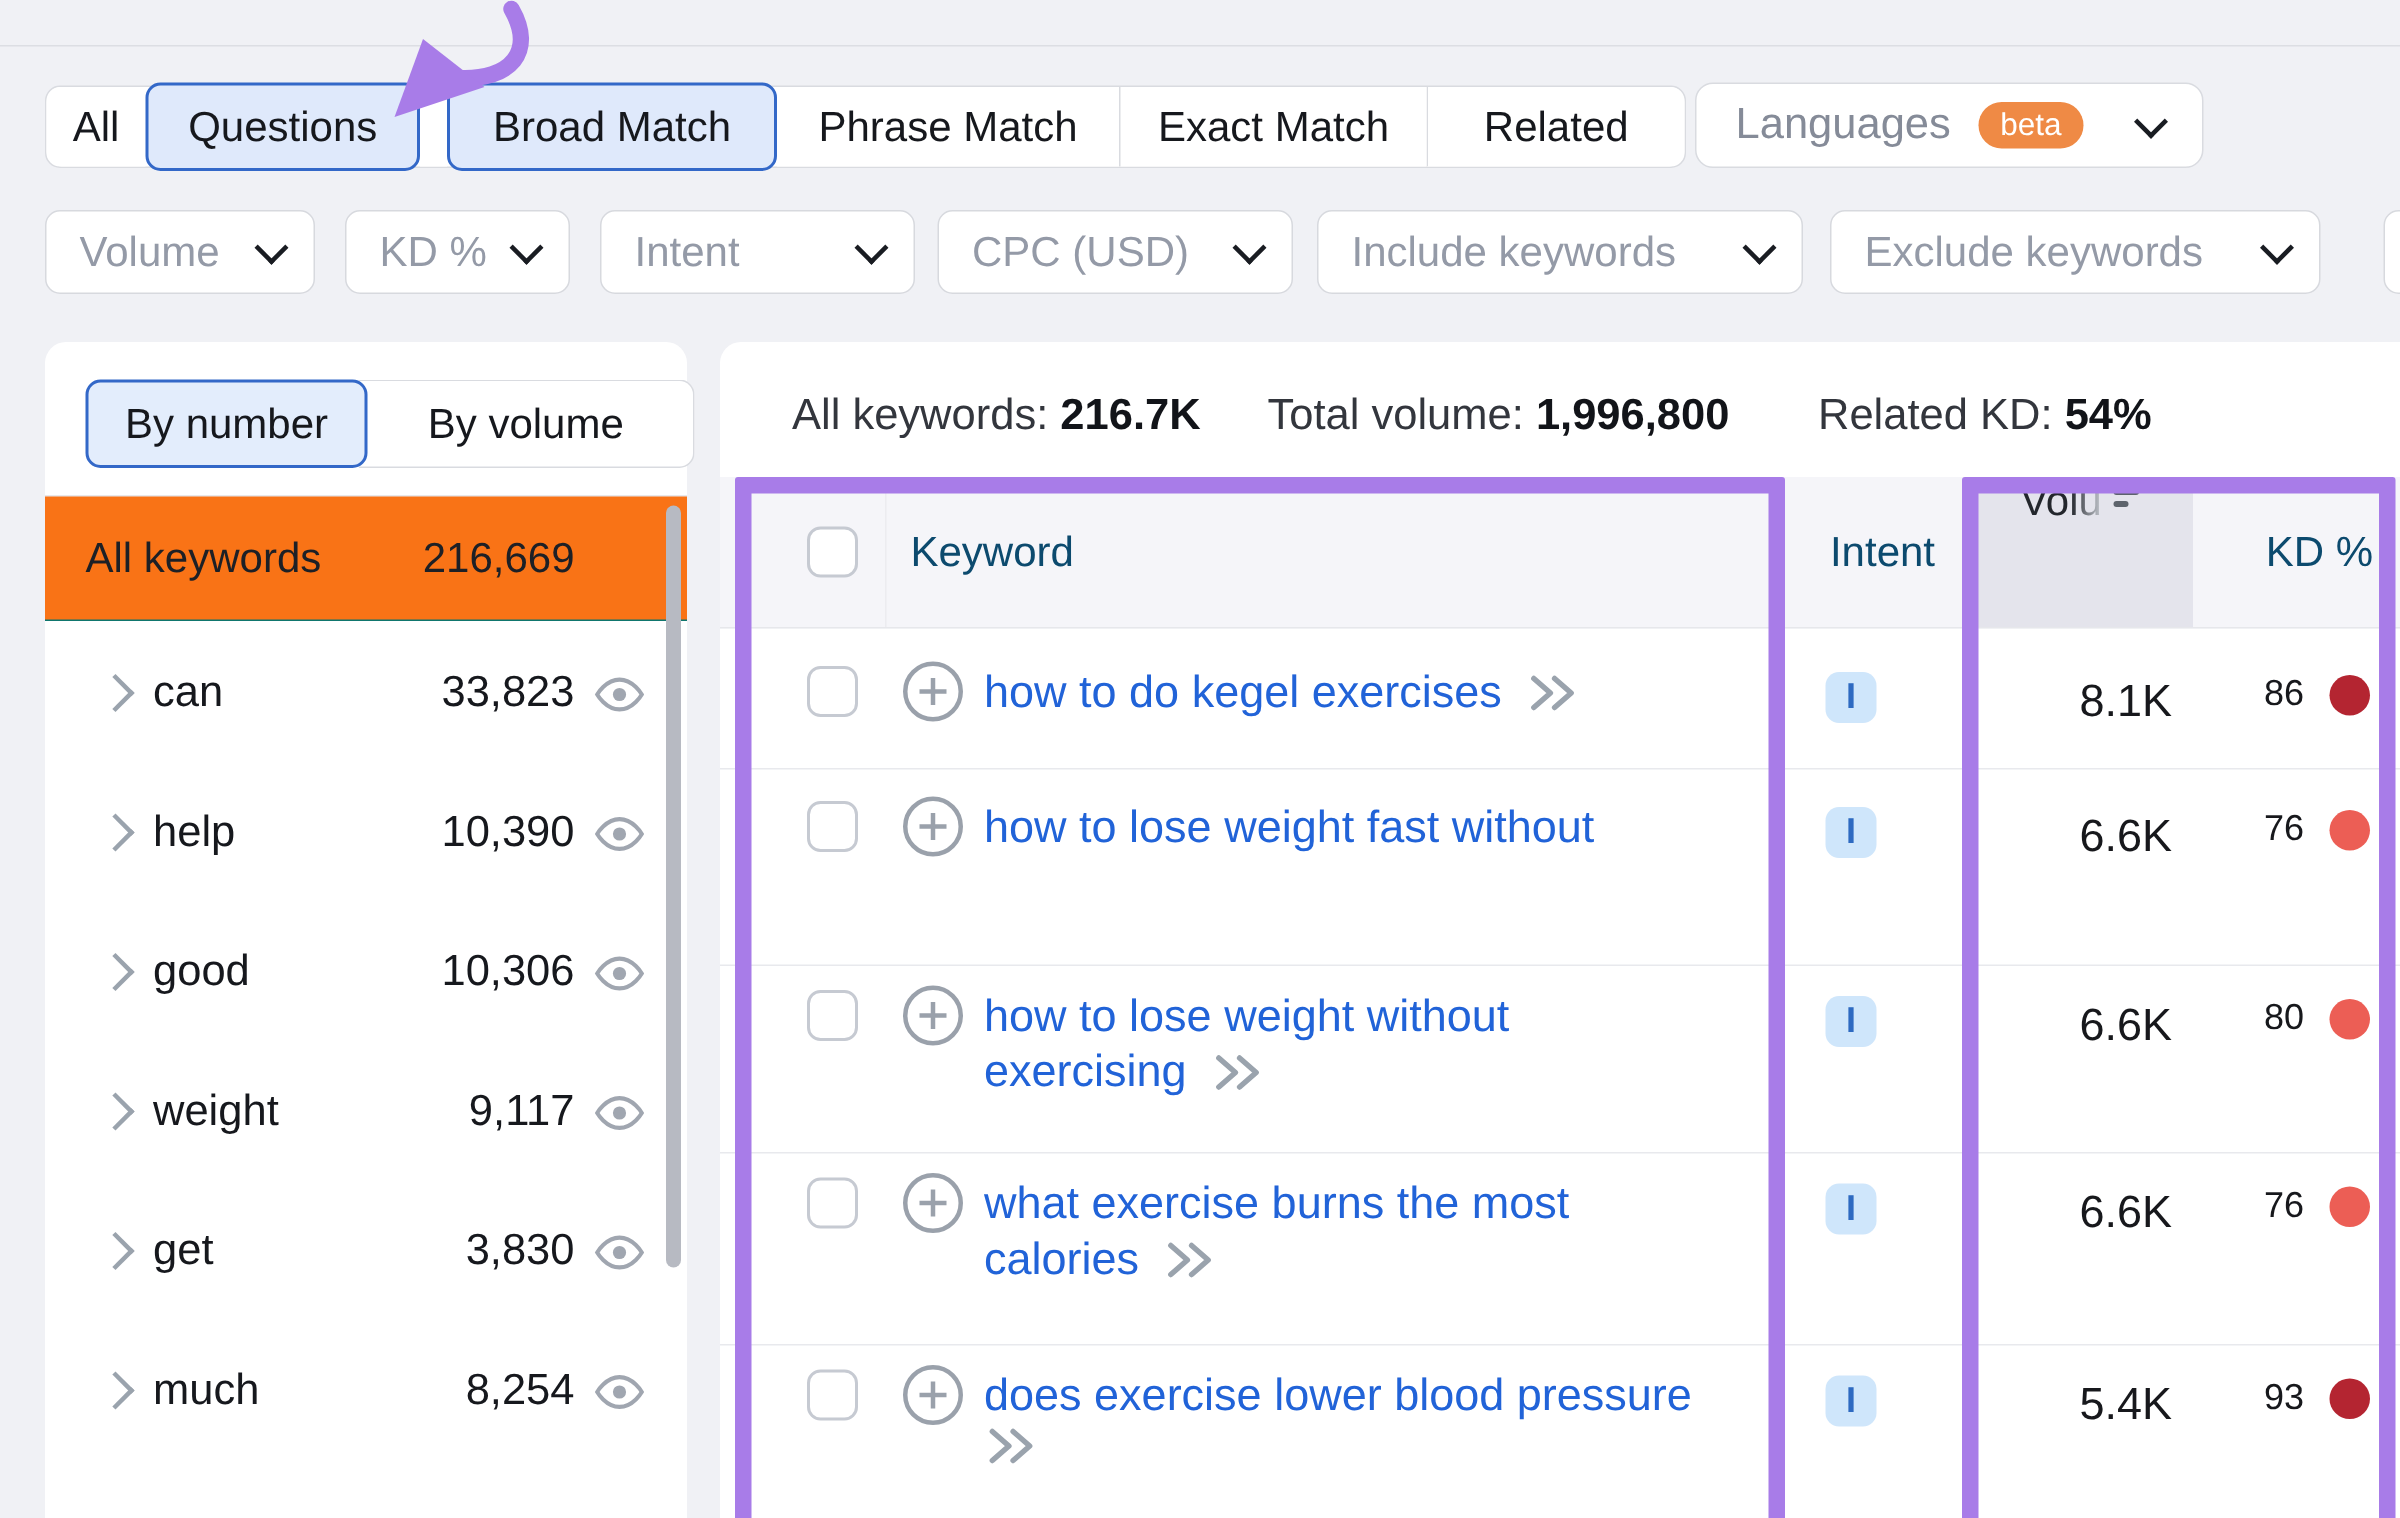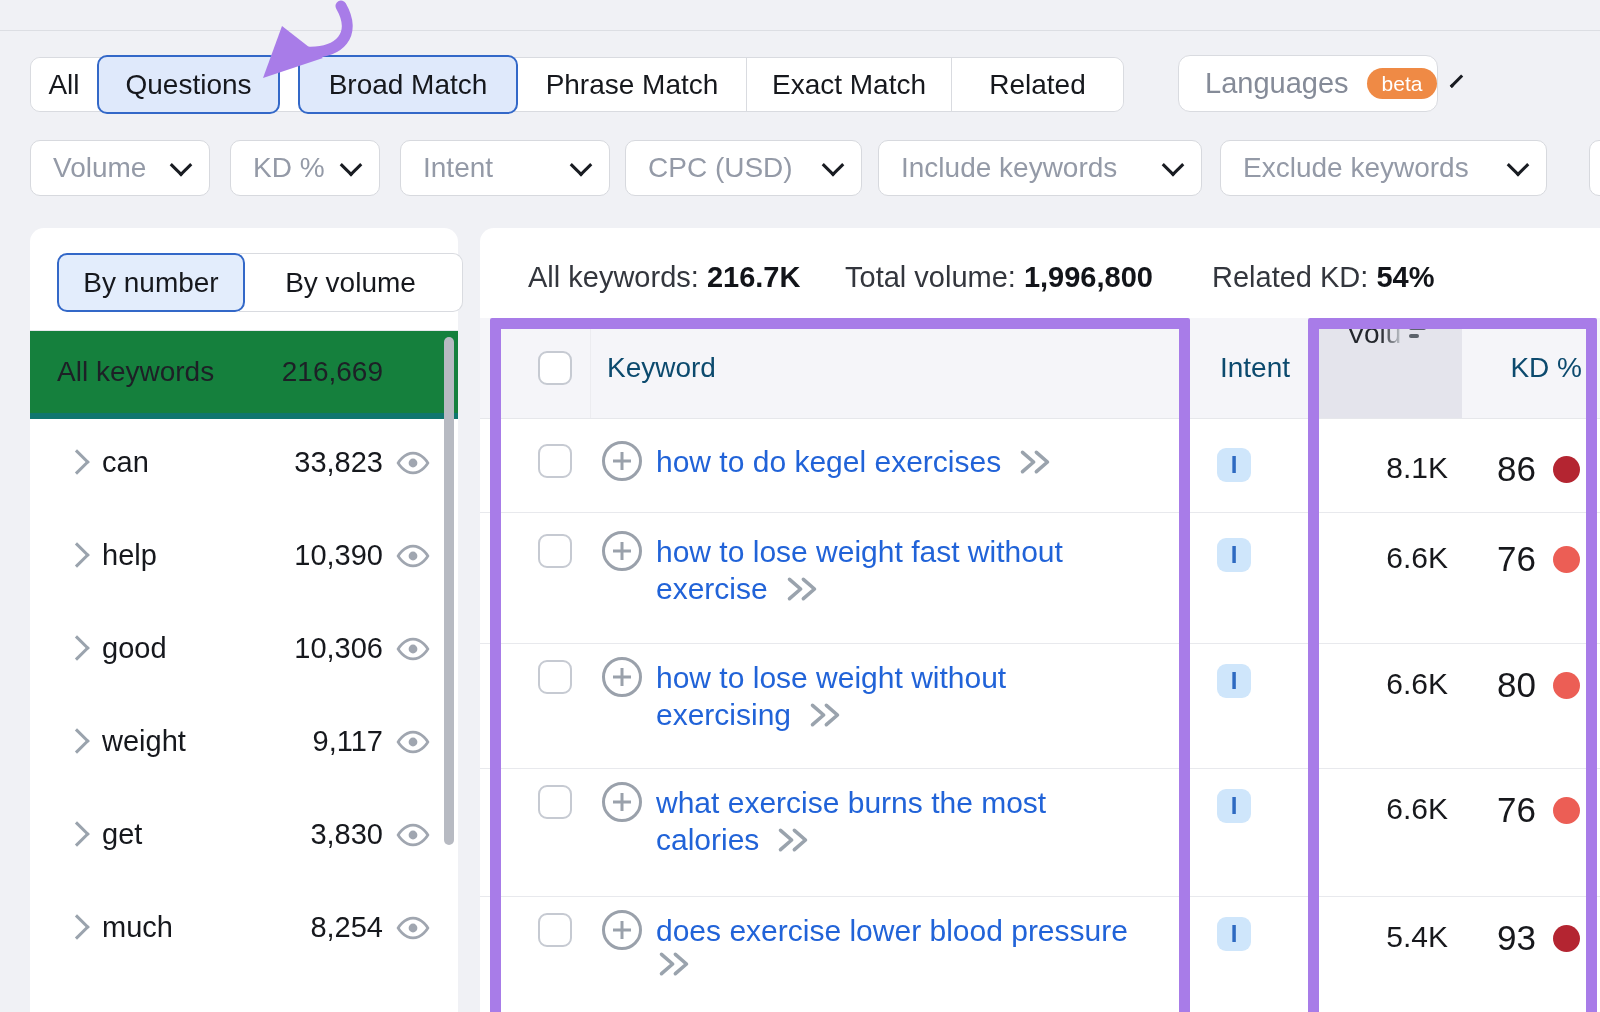--- a/index.html
+++ b/index.html
@@ -17,21 +17,21 @@
   .tab{display:flex;align-items:center;justify-content:center;font-size:28px;color:#16181d;
        background:#fff;white-space:nowrap;}
   .tab.first{border-radius:10px 0 0 10px;}
   .tab.last{border-radius:0 10px 10px 0;}
   .tab.divider{border-left:1px solid #d9dbe0;}
   .tab.active{background:#dfe9fb;border:2px solid #3368c8;border-radius:10px;margin:-3px 0;z-index:2;}
   .tab-spacer{width:18px;background:#fff;}
 
   .pill-btn{height:57px;background:#fff;border:1px solid #d9dbe0;border-radius:12px;
             display:flex;align-items:center;box-sizing:border-box;}
-  .languages{left:1130px;top:55px;width:260px;padding:0 26px;gap:18px;margin-left:48px;}
+  .languages{left:1130px;top:55px;width:339px;padding:0 26px;gap:18px;}
   .lang-label{font-size:29px;color:#858b98;}
   .beta-badge{background:#ef8a45;color:#fff;font-size:21px;padding:5px 15px;border-radius:16px;line-height:1;}
 
   .chev-down{width:13px;height:13px;border-right:3.2px solid #191c22;border-bottom:3.2px solid #191c22;
              transform:rotate(45deg) translate(-2px,-2px);display:inline-block;margin-left:auto;}
 
   
   .filter{top:140px;height:56px;background:#fff;border:1px solid #d7d9de;border-radius:10px;
           display:flex;align-items:center;box-sizing:border-box;padding:0 20px 0 22px;}
   .filter-label{font-size:28px;color:#949aa7;margin-right:14px;white-space:nowrap;overflow:hidden;}
@@ -40,22 +40,22 @@
   .sidebar-card{left:30px;top:228px;width:428px;height:784px;background:#fff;border-radius:14px 14px 0 0;}
   .main-card{left:480px;top:228px;width:1120px;height:784px;background:#fff;border-radius:14px 0 0 0;}
 
   
   .seg{position:absolute;top:25px;height:59px;box-sizing:border-box;display:flex;align-items:center;
        justify-content:center;font-size:28px;color:#16181d;}
   .seg.active{left:27px;width:188px;background:#e3edfc;border:2px solid #3368c8;border-radius:10px;z-index:2;}
   .seg.idle{left:209px;width:224px;background:#fff;border:1px solid #d9dbe0;border-left:none;
             border-radius:0 10px 10px 0;}
 
-  .allkw-row{position:absolute;left:0;top:102px;width:428px;height:82px;background:#15803d;
-             border-top:1px solid #e7e8ec;border-bottom:6px solid #0f766e;display:flex;align-items:center;}
+  .allkw-row{position:absolute;left:0;top:102px;width:428px;height:82px;background:#f97316;
+             border-top:1px solid #e7e8ec;border-bottom:1px solid #0f766e;display:flex;align-items:center;}
   .allkw-label{position:absolute;left:27px;font-size:28px;color:#1d2026;}
   .allkw-count{position:absolute;right:75px;font-size:28px;color:#1d2026;}
 
   .group-row{position:absolute;left:0;width:428px;height:93px;cursor:pointer;}
   .chev-right{position:absolute;left:38px;top:50%;width:15px;height:15px;margin-top:-10px;
               border-top:3.5px solid #9aa3ad;border-right:3.5px solid #9aa3ad;transform:rotate(45deg);}
   .group-label{position:absolute;left:72px;top:50%;transform:translateY(-52%);font-size:29px;color:#16181d;}
   .group-count{position:absolute;right:75px;top:50%;transform:translateY(-52%);font-size:29px;color:#16181d;}
   .eye{position:absolute;right:28px;top:50%;transform:translateY(-50%);width:34px;height:34px;}
 
@@ -86,21 +86,21 @@
   .plus:before{width:18px;height:3px;transform:translate(-50%,-50%);}
   .plus:after{width:3px;height:18px;transform:translate(-50%,-50%);}
   .kw-lines{font-size:30px;color:#2163d8;line-height:37px;}
   .kw-line{white-space:nowrap;display:flex;align-items:center;}
   .kw-chevrons{margin-left:16px;display:inline-flex;}
   .intent-badge{width:34px;height:34px;background:#cfe6fb;border-radius:9px;display:flex;
                 align-items:center;justify-content:center;font-size:24px;font-weight:bold;color:#2e6ac1;}
   .vol-val{width:130px;text-align:right;font-size:30px;color:#17181c;}
   .kd-wrap{width:132px;display:flex;align-items:center;justify-content:flex-end;gap:17px;
            padding-right:14px;box-sizing:border-box;}
-  .kd-val{font-size:35px;color:#17181c;}
+  .kd-val{font-size:24px;color:#17181c;}
   .kd-dot{width:27px;height:27px;border-radius:50%;}
 
   
   .anno-box{box-sizing:border-box;border:11px solid #a87ce8;border-radius:2px;pointer-events:none;z-index:50;}
   .anno1{left:490px;top:318px;width:700px;height:720px;}
   .anno2{left:1308px;top:318px;width:289px;height:720px;}
   .arrow-svg{left:243px;top:0;z-index:51;pointer-events:none;}
 </style>
 </head>
 <body>
@@ -274,25 +274,20 @@
         <div class="abs kd-wrap" style="left: 1462px; top: 449px;">
           <span class="kd-val">86</span>
           <span class="kd-dot" style="background: rgb(180, 37, 49);"></span>
         </div>
       </div>
       <div>
         <div class="abs checkbox" style="left: 538px; top: 534px;"></div>
         <span class="abs plus" style="left: 602px; top: 531px;"></span>
         <div class="abs kw-lines" style="left: 656px; top: 533px;">
           <div class="kw-line">how to lose weight fast without</div>
-          <div class="kw-line">exercise<span class="kw-chevrons">
-              <svg width="36" height="30" viewBox="0 0 26 20">
-                <path d="M4 3 l8 7 -8 7 M14 3 l8 7 -8 7" stroke="#9aa3ad" stroke-width="2.6" fill="none" stroke-linecap="round" stroke-linejoin="round"></path>
-              </svg>
-            </span></div>
         </div>
         <div class="abs intent-badge" style="left: 1217px; top: 538px;">I</div>
         <div class="abs vol-val" style="left: 1318px; top: 541px;">6.6K</div>
         <div class="abs kd-wrap" style="left: 1462px; top: 539px;">
           <span class="kd-val">76</span>
           <span class="kd-dot" style="background: rgb(236, 94, 85);"></span>
         </div>
       </div>
       <div>
         <div class="abs checkbox" style="left: 538px; top: 660px;"></div>

